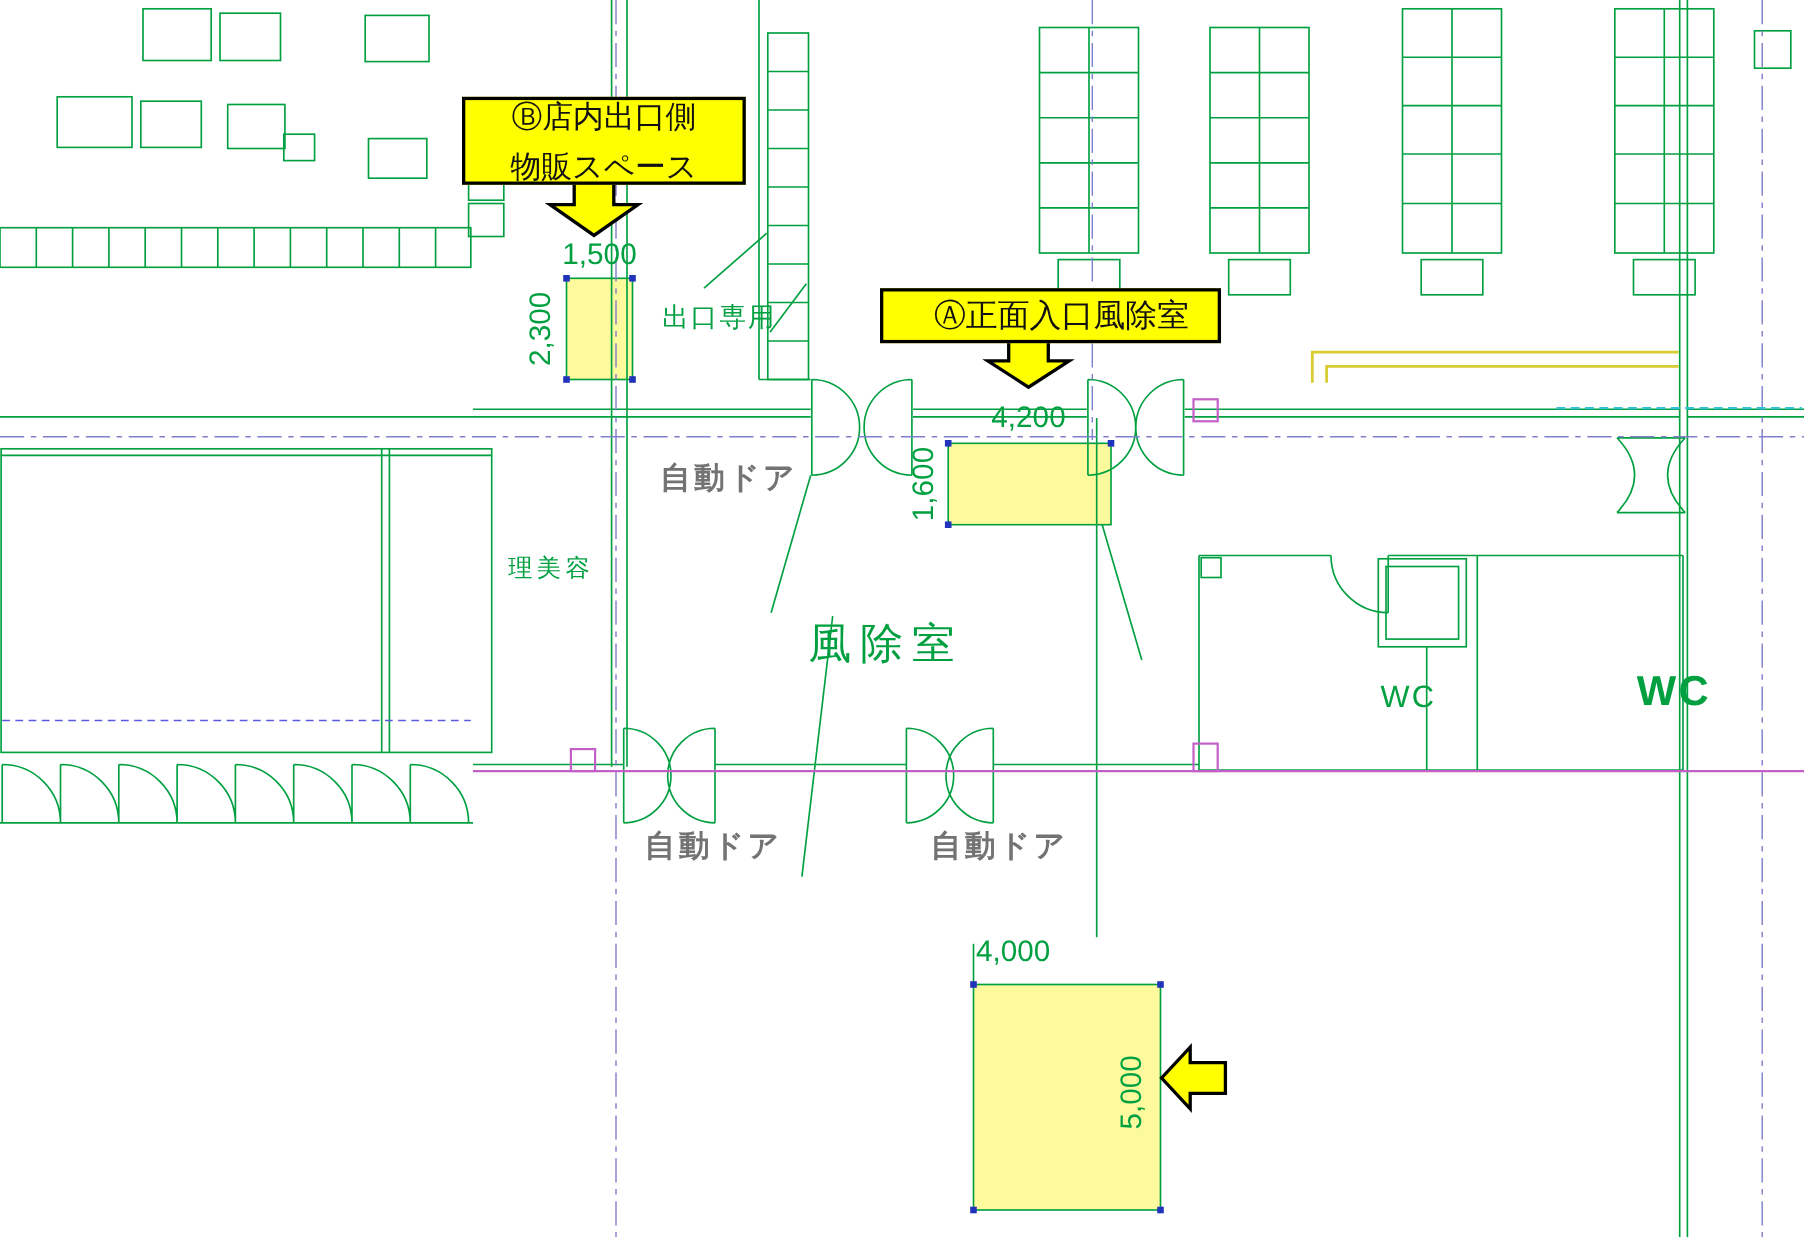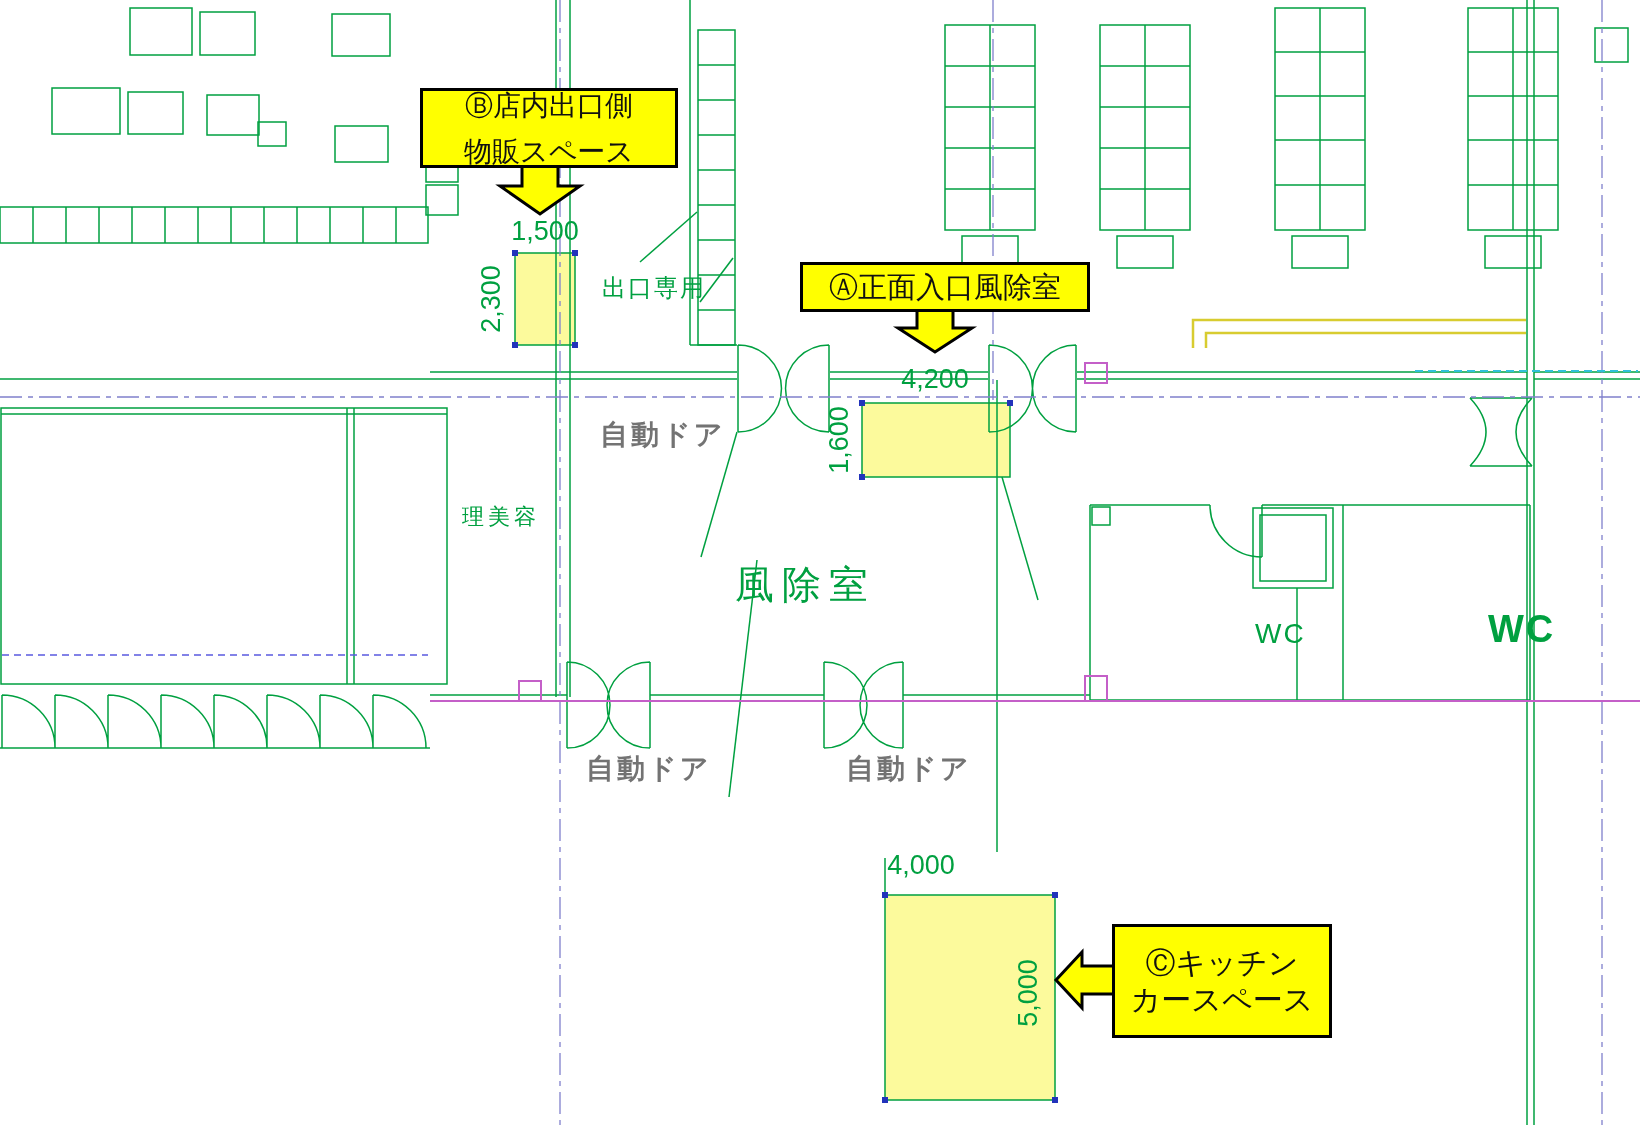--- a/index.html
+++ b/index.html
@@ -8,21 +8,21 @@
   #linework{position:absolute;left:0;top:0;z-index:1;}
   .txt{position:absolute;z-index:2;white-space:nowrap;}
   .green-txt{color:#00A040;}
   .cyan-txt{color:#737373;font-weight:600;}
   .dim{color:#00A040;font-size:27px;text-align:center;}
   .rot{transform:rotate(-90deg);}
   .callout{position:absolute;z-index:3;background:#FFFF00;border:3px solid #000;
            display:flex;flex-direction:column;align-items:center;justify-content:center;
            color:#111;font-weight:500;text-align:center;line-height:1.25;}
   #callout-b{left:420px;top:88px;width:252px;height:74px;font-size:28px;gap:11px;}
-  #callout-a{left:800px;top:262px;width:284px;height:44px;font-size:29px;}
+  #callout-a{left:800px;top:262px;width:284px;height:44px;font-size:29px;padding-left:20px;}
   #callout-c{left:1112px;top:924px;width:214px;height:108px;font-size:30px;}
 </style>
 </head>
 <body>
 
 <div id="stage">
 
   <svg id="linework" width="1640" height="1125" viewBox="0 0 1640 1125">
 
     <g fill="#FCFA9C" stroke="none">
@@ -207,18 +207,14 @@
 
   <div class="callout" id="callout-b">
     <span>Ⓑ店内出口側</span>
     <span>物販スペース</span>
   </div>
 
   <div class="callout" id="callout-a">
     <span>Ⓐ正面入口風除室</span>
   </div>
 
-  <div class="callout" id="callout-c">
-    <span>Ⓒキッチン</span>
-    <span>カースペース</span>
-  </div>
 
 </div>
 
 </body></html>

